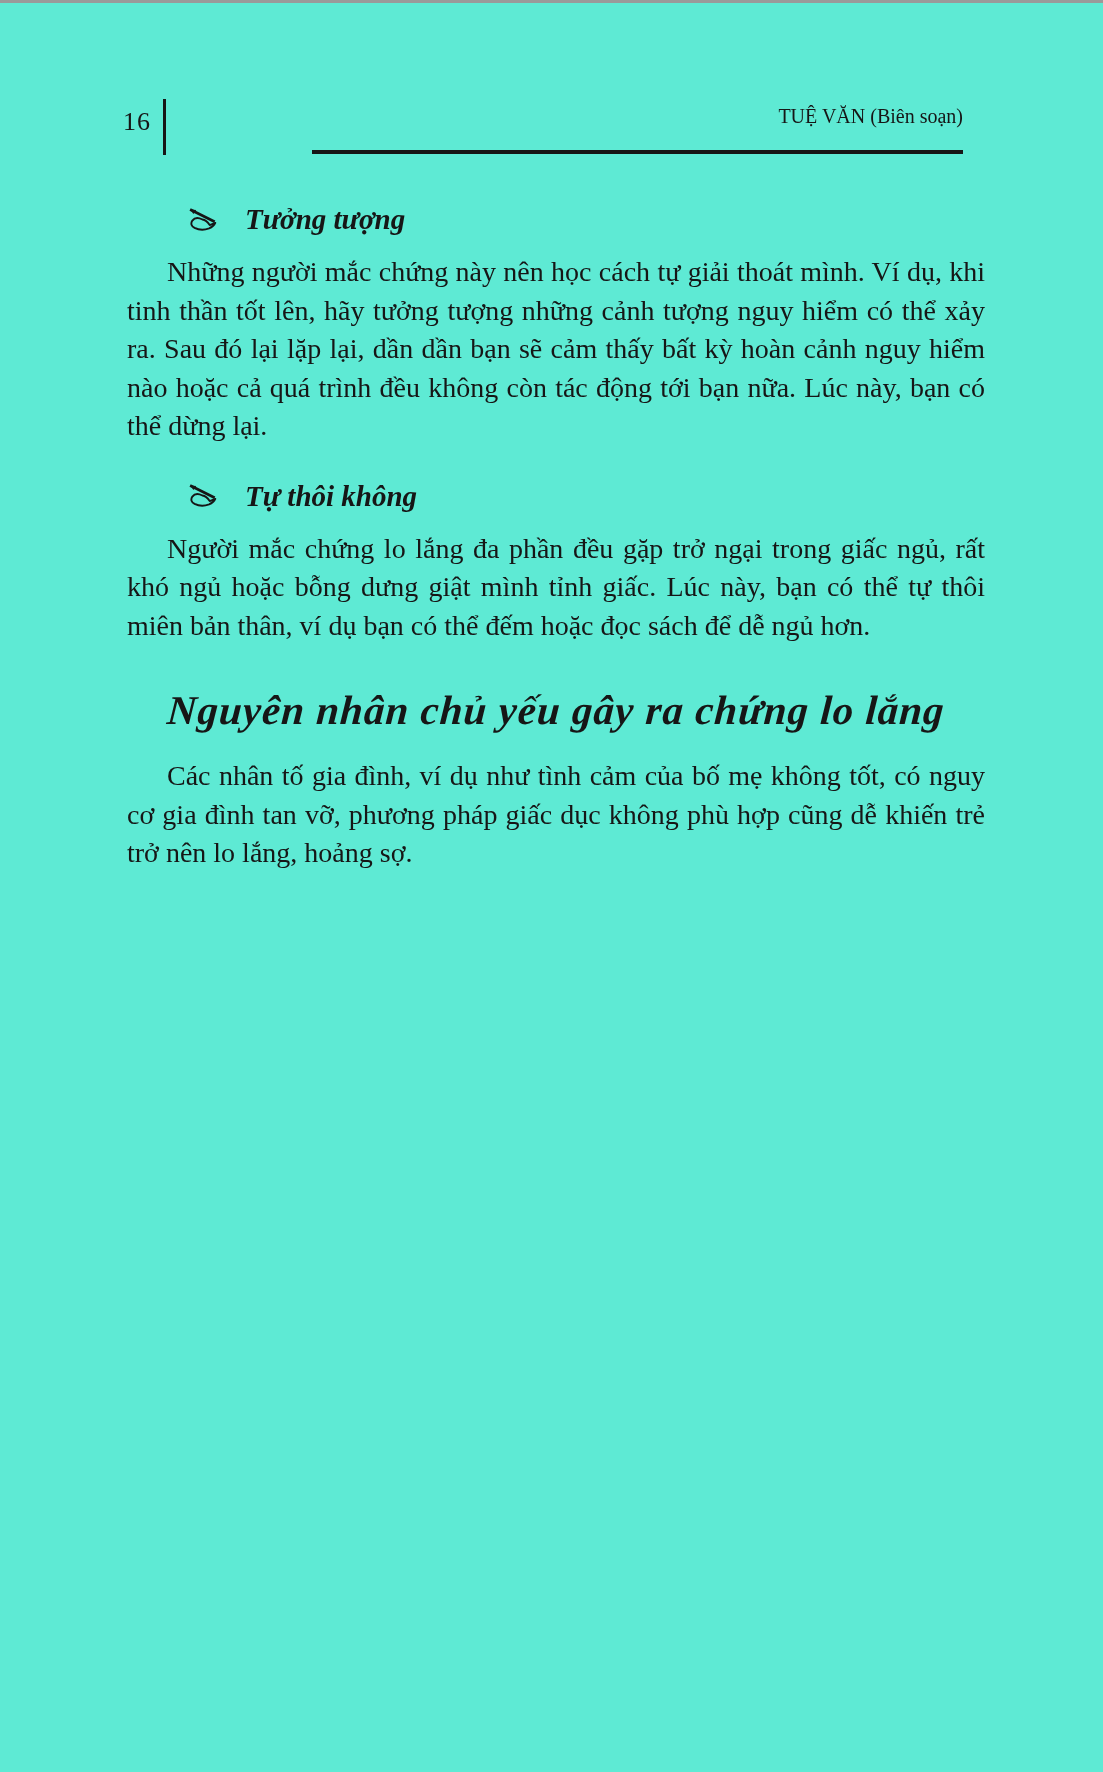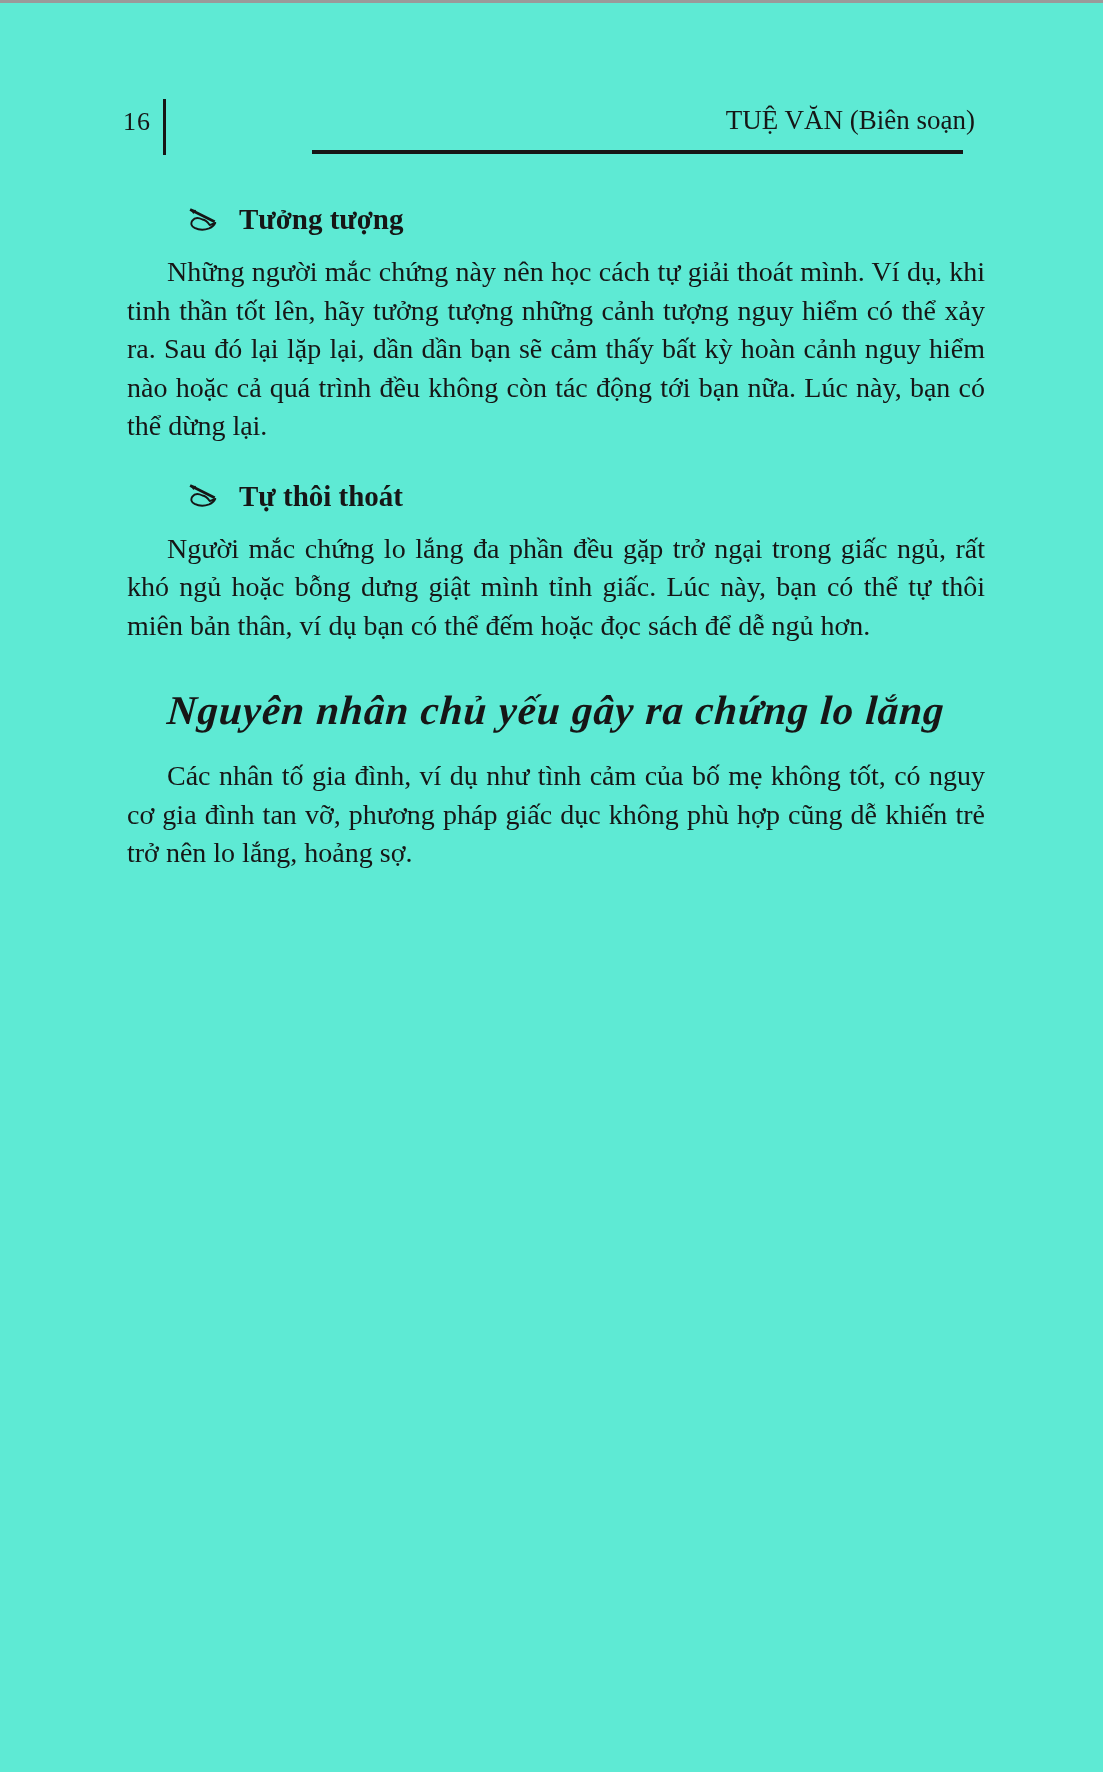--- a/index.html
+++ b/index.html
@@ -17,37 +17,37 @@
   .page-header { position:absolute; top:96px; left:0; width:100%; height:60px; }
   .page-number {
     position:absolute; left:123px; top:8px;
     font-size:26px; letter-spacing:1px;
   }
   .header-vbar {
     position:absolute; left:163px; top:0;
     width:3px; height:56px; background:#161616;
   }
   .running-title {
-    position:absolute; right:128px; top:6px;
-    font-size:27px; white-space:nowrap;
+    position:absolute; right:140px; top:6px;
+    font-size:20px; white-space:nowrap;
   }
   .header-rule {
     position:absolute; left:312px; top:51px;
     width:651px; height:4px; background:#161616;
   }
 
   
   .page-body {
     position:absolute; left:127px; top:196px; width:858px;
   }
 
   .subheading {
     margin:0 0 14px 62px;
-    display:flex; align-items:center; gap:12px;
-    font-size:29px; font-weight:bold; 
+    display:flex; align-items:center; gap:18px;
+    font-size:29px; font-weight:bold; font-style:italic;
     line-height:40px;
   }
   .subheading.second { margin-top:30px; }
 
   .dingbat { display:inline-flex; align-items:center; flex:0 0 auto; }
   .dingbat svg { display:block; }
 
   .body-para {
     margin:0 0 20px 0;
     font-size:28px; line-height:38.5px;
@@ -95,21 +95,21 @@
 
     <div class="subheading second">
       <span class="dingbat">
         <svg viewBox="0 0 34 22" width="38" height="25" aria-hidden="true">
           <path d="M1 2 L23 13" stroke="#161616" stroke-width="2.4" fill="none"></path>
           <path d="M1 2 l5.5 0.4 L4 6 Z" fill="#161616"></path>
           <path d="M12 11 q-6 -3 -9 1 q-2.5 4 2 6.5 q6 3 13 0.5 q4 -1.6 5.5 -5
                    l-5 2 q-3 -4.5 -6.5 -5 z" fill="none" stroke="#161616" stroke-width="1.7" stroke-linejoin="round"></path>
         </svg>
       </span>
-      <span class="subheading-label">Tự thôi thoát</span>
+      <span class="subheading-label">Tự thôi không</span>
     </div>
 
     <p class="body-para">Người mắc chứng lo lắng đa phần đều gặp trở ngại trong giấc ngủ, rất khó ngủ hoặc bỗng dưng giật mình tỉnh giấc. Lúc này, bạn có thể tự thôi miên bản thân, ví dụ bạn có thể đếm hoặc đọc sách để dễ ngủ hơn.</p>
 
     <h2 class="script-heading">Nguyên nhân chủ yếu gây ra chứng lo lắng</h2>
 
 
 
     <p class="body-para">Các nhân tố gia đình, ví dụ như tình cảm của bố mẹ không tốt, có nguy cơ gia đình tan vỡ, phương pháp giấc dục không phù hợp cũng dễ khiến trẻ trở nên lo lắng, hoảng sợ.</p>
 

